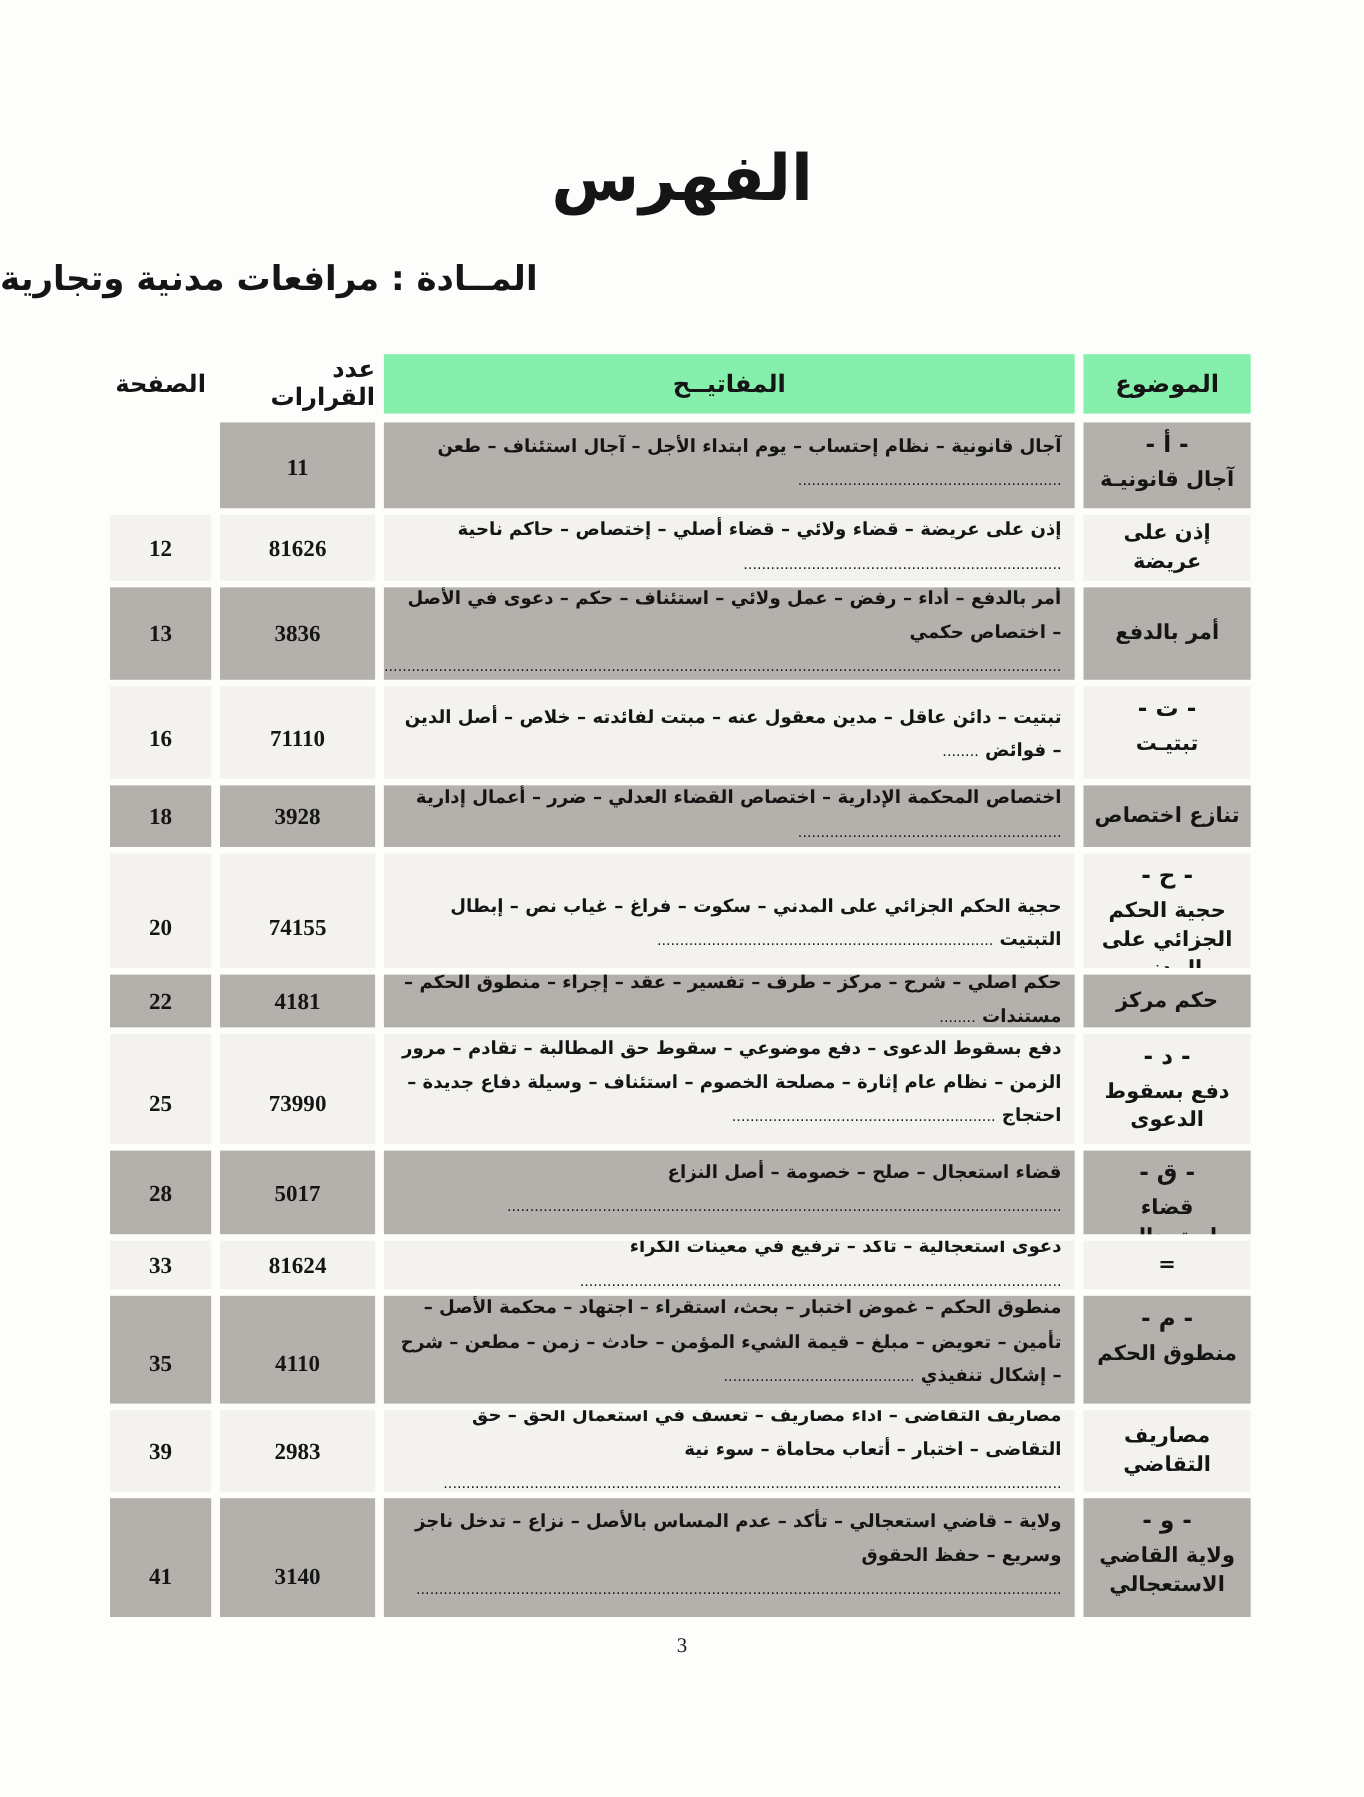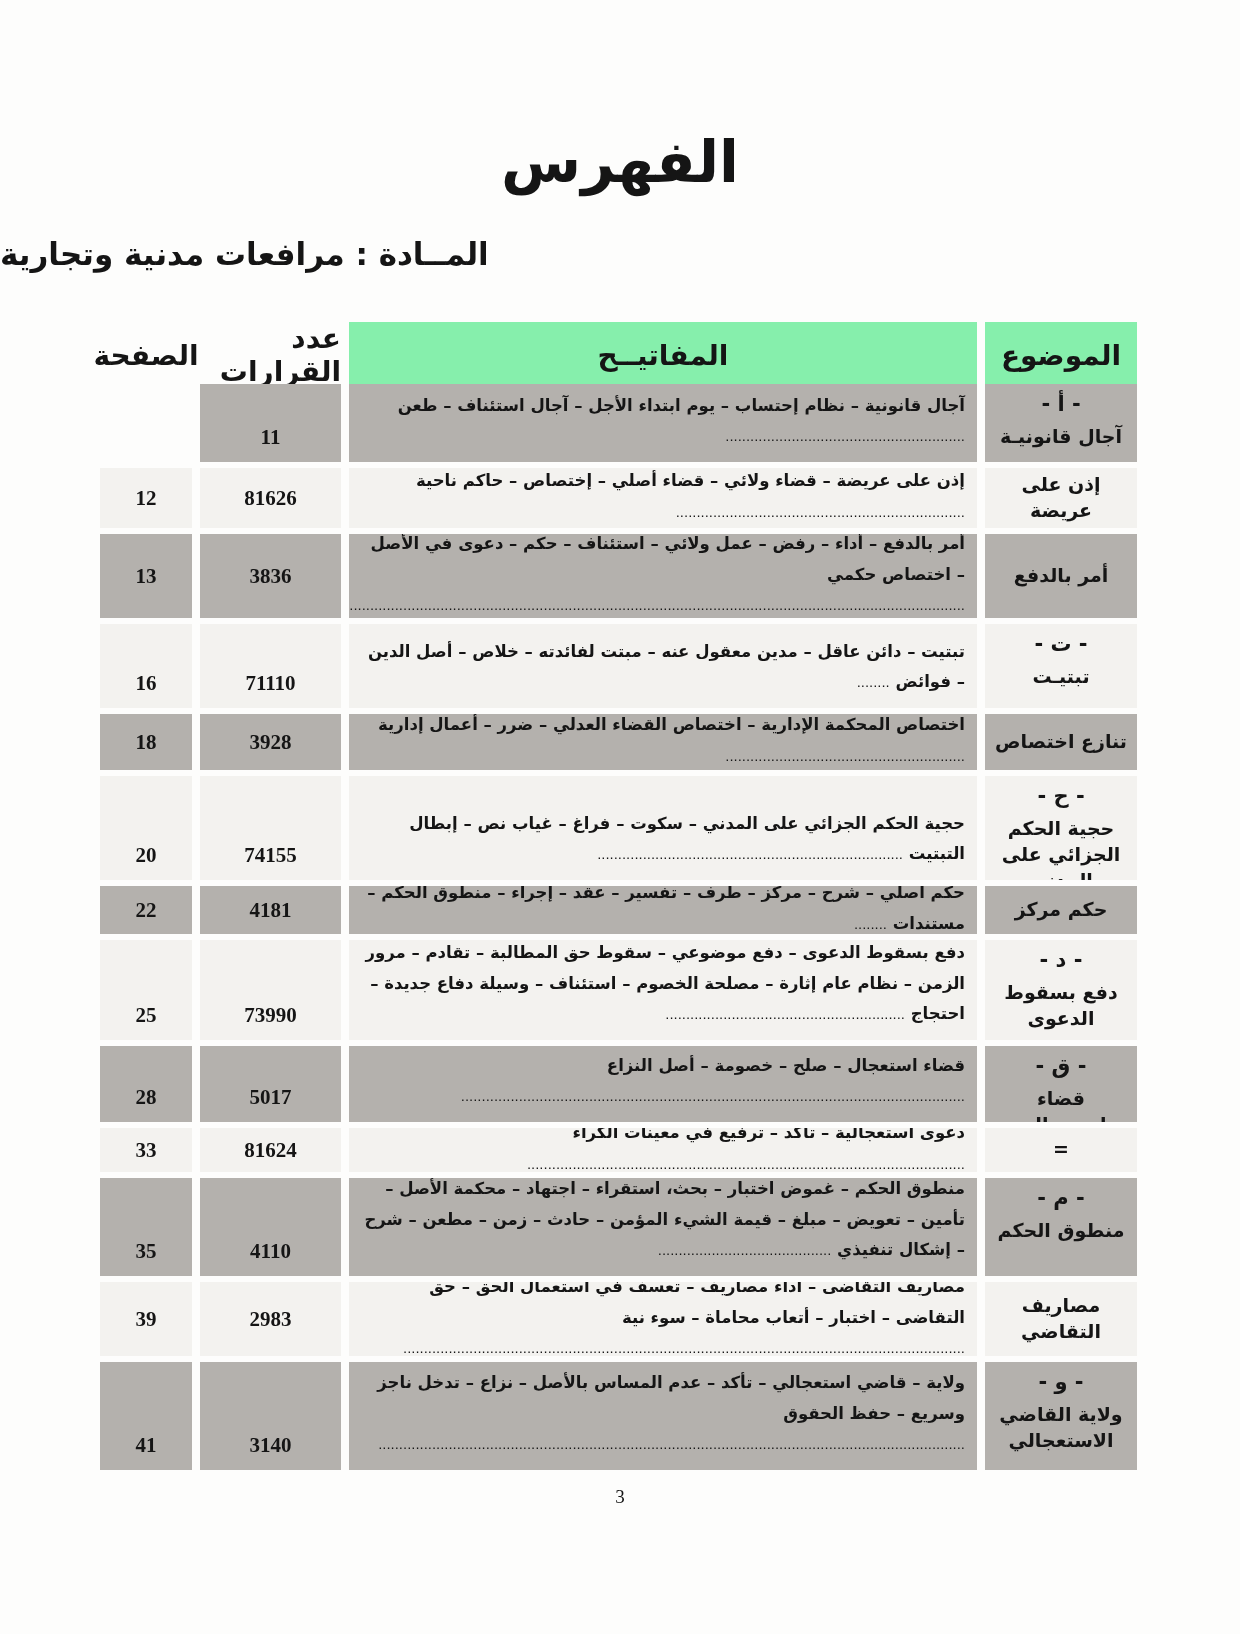--- a/index.html
+++ b/index.html
@@ -23,21 +23,21 @@
     direction:rtl;
   }
   .t-header{
     display:grid;
     grid-template-columns:152px 628px 141px 92px;
     column-gap:8px;
     height:54px;margin-bottom:8px;
   }
   .t-header .hcell{
     display:flex;align-items:center;justify-content:center;
-    font-weight:800;font-size:28px;
+    font-weight:800;font-size:22px;
   }
   .hcell.band{background:#86efac;}
   .rows{display:flex;flex-direction:column;row-gap:6px;}
   .row{
     display:grid;
     grid-template-columns:152px 628px 141px 92px;
     column-gap:8px;
   }
   .cell{overflow:hidden;}
   .row.shaded .cell{background:#b4b1ad;}
@@ -57,21 +57,21 @@
   }
   .row.has-letter .keys-cell{justify-content:flex-end;padding-bottom:10px;}
   .keys-text{display:inline;}
   .dots-leader{letter-spacing:1.5px;font-size:13px;font-weight:400;}
   .num-cell{
     display:flex;align-items:center;justify-content:center;
     font-family:"Liberation Serif","DejaVu Serif",serif;
     font-weight:700;font-size:21px;
     direction:ltr;
   }
-  .row.has-letter .num-cell{align-items:flex-end;padding-bottom:12px;}
+  .row.has-letter .num-cell{align-items:flex-end;padding-bottom:24px;}
   .page-footer{
     position:absolute;top:1486px;right:0;left:0;text-align:center;
     font-family:"Liberation Serif","DejaVu Serif",serif;
     font-size:19px;font-weight:400;
   }
 </style>
 </head>
 <body>
 
 <div class="doc-title">الفهرس</div>

